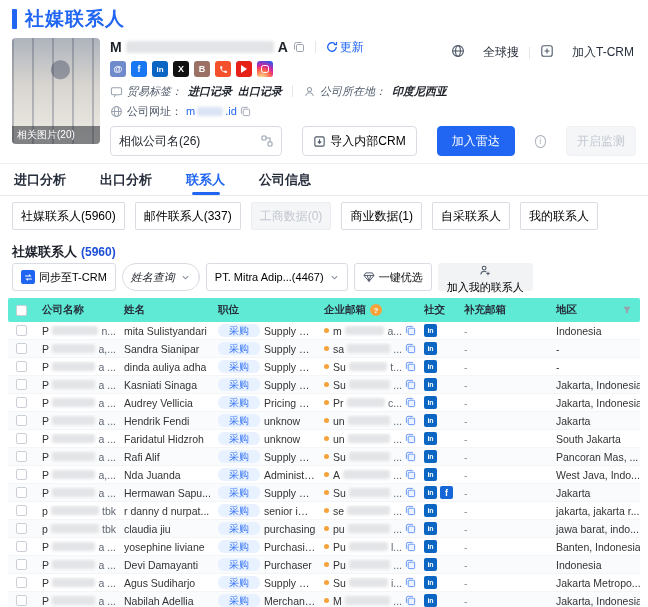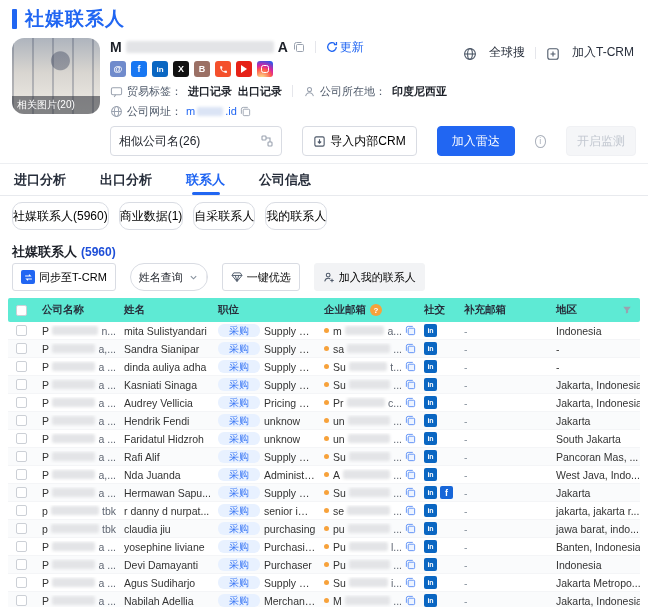--- a/index.html
+++ b/index.html
@@ -4,21 +4,21 @@
 <style>
   *{box-sizing:border-box;margin:0;padding:0;}
   html,body{width:648px;height:607px;overflow:hidden;background:#fff;
     font-family:"Liberation Sans","DejaVu Sans",sans-serif;color:#1d2129;}
   
   .page-title{display:flex;align-items:center;padding:8px 12px 0;height:30px;}
   .title-bar{width:5px;height:20px;background:#2166f2;border-radius:1px;}
   .page-title h1{font-size:19px;font-weight:bold;color:#2166f2;margin-left:8px;letter-spacing:1px;}
   
   .company-card{display:flex;padding:8px 12px 0;position:relative;}
-  .photo{width:88px;height:76px;border-radius:12px;position:relative;overflow:hidden;flex:none;
+  .photo{width:88px;height:106px;border-radius:4px;position:relative;overflow:hidden;flex:none;
     background:linear-gradient(180deg,#aeb4bd 0%,#d8d5d0 45%,#efece6 100%);}
   .photo:before{content:"";position:absolute;inset:0;
     background:repeating-linear-gradient(90deg,rgba(55,65,90,.28) 0 2px,transparent 2px 20px),
     radial-gradient(circle at 55% 30%,rgba(30,40,70,.35) 0 9px,transparent 10px);}
   .photo-caption{position:absolute;left:0;right:0;bottom:0;background:rgba(40,44,52,.55);
     color:#fff;font-size:10px;padding:2px 5px;}
   .company-info{margin-left:10px;flex:1;min-width:0;}
   .name-row{display:flex;align-items:center;height:18px;}
   .cname{font-size:14px;font-weight:bold;display:flex;align-items:center;}
   .blur{display:inline-block;background:#e3e4e7;border-radius:2px;filter:blur(1.4px);}
@@ -26,58 +26,58 @@
   .vdiv{width:1px;height:12px;background:#e5e6eb;margin:0 10px;}
   .refresh{color:#2166f2;font-size:12px;display:flex;align-items:center;gap:2px;cursor:pointer;}
   .social-row{display:flex;align-items:center;margin-top:5px;height:16px;}
   .schip{width:16px;height:16px;border-radius:3px;margin-right:5px;display:inline-flex;
     align-items:center;justify-content:center;color:#fff;font-size:9px;font-weight:bold;cursor:pointer;}
   .sc-web{background:#708bcc;}.sc-fb{background:#1877f2;}.sc-li{background:#0a66c2;font-size:8px;}
   .sc-x{background:#111;}.sc-blog{background:#9b7065;}.sc-ph{background:#f4502c;}
   .sc-yt{background:#e62117;}.sc-ig{background:radial-gradient(circle at 30% 110%,#fdf497 0%,#fd5949 45%,#d6249f 62%,#285aeb 92%);}
   .yt-play{width:0;height:0;border-left:6px solid #fff;border-top:4px solid transparent;border-bottom:4px solid transparent;}
   .ig-cam{width:8px;height:8px;border:1.4px solid #fff;border-radius:2.5px;}
-  .meta-row{display:flex;align-items:center;margin-top:7px;height:14px;font-size:11px;color:#4e5969;white-space:nowrap;}
+  .meta-row{display:flex;align-items:center;margin-top:7px;height:14px;font-size:11px;color:#4e5969;white-space:nowrap;font-style:italic;}
   .meta-row b{color:#1d2129;margin-left:6px;font-weight:bold;}
   .meta-ic{margin-right:4px;display:inline-flex;}
   .site-row{display:flex;align-items:center;margin-top:6px;height:14px;font-size:11px;color:#4e5969;}
   .site-link{color:#2166f2;display:flex;align-items:center;margin-left:4px;}
   .b-site{width:26px;height:9px;margin:0 2px;background:#dbe4f5;}
   .header-actions{position:absolute;right:14px;top:14px;display:flex;align-items:center;font-size:12px;color:#272e3b;}
-  .hact{display:flex;align-items:flex-end;gap:12px;cursor:pointer;}
+  .hact{display:flex;align-items:flex-start;gap:18px;cursor:pointer;}
   
   .action-row{display:flex;align-items:center;margin-top:8px;height:30px;gap:20px;}
   .similar-box{display:flex;align-items:center;justify-content:space-between;width:200px;height:30px;
     border:1px solid #d9dce3;border-radius:4px;padding:0 8px;font-size:12px;cursor:pointer;}
   .btn{display:inline-flex;align-items:center;gap:4px;height:30px;border:1px solid #d9dce3;
     border-radius:4px;padding:0 10px;font-size:12px;background:#fff;cursor:pointer;white-space:nowrap;}
   .btn-primary{background:#2166f2;border-color:#2166f2;color:#fff;padding:0 14px;}
   .btn-disabled{background:#f5f6f8;border-color:#f0f1f4;color:#c2c7d0;cursor:default;}
   .info-ic{width:13px;height:13px;border:1px solid #aab0bb;border-radius:50%;color:#aab0bb;
     font-size:9px;display:inline-flex;align-items:center;justify-content:center;font-style:normal;}
   
   .card-sep{height:1px;background:#edeff2;margin-top:7px;}
   .tabs{display:flex;align-items:center;height:32px;padding:0 14px;border-bottom:1px solid #e8eaee;gap:34px;}
   .tab{font-size:13px;color:#272e3b;font-weight:bold;cursor:pointer;position:relative;height:100%;display:flex;align-items:center;}
   .tab.active{color:#2166f2;}
   .tab.active:after{content:"";position:absolute;left:50%;transform:translateX(-50%);bottom:0;width:28px;height:3px;border-radius:2px;background:#2166f2;}
   
   .pills{display:flex;align-items:center;padding:6px 12px;gap:10px;}
-  .pill{height:28px;display:inline-flex;align-items:center;padding:0 0;border:1px solid #d9dce3;
-    border-radius:10px;font-size:12px;background:#fff;cursor:pointer;white-space:nowrap;}
+  .pill{height:28px;display:inline-flex;align-items:center;padding:0 8px;border:1px solid #d9dce3;
+    border-radius:2px;font-size:12px;background:#fff;cursor:pointer;white-space:nowrap;}
   .pill.disabled{background:#f5f6f8;color:#c2c7d0;border-color:#ebedf0;cursor:default;}
   
   .section-head{padding:7px 12px 0;font-size:13px;font-weight:bold;height:22px;}
   .section-head .cnt{color:#1d4ed8;font-weight:bold;margin-left:4px;font-size:12px;}
-  .toolbar{display:flex;align-items:center;padding:5px 12px 7px;gap:14px;white-space:nowrap;}
+  .toolbar{display:flex;align-items:center;padding:5px 12px 7px;gap:6px;white-space:nowrap;}
   .tbtn{height:28px;display:inline-flex;align-items:center;gap:4px;border:1px solid #d9dce3;border-radius:3px;
     padding:0 8px;font-size:11px;background:#fff;cursor:pointer;}
-  .tbtn.grey{background:#f2f3f5;border-color:#f2f3f5;}
+  .tbtn.grey{background:#f2f3f5;border-color:#f2f3f5;flex-direction:column;}
   .sync-ic{width:14px;height:14px;border-radius:2px;background:#2166f2;display:inline-flex;align-items:center;justify-content:center;}
-  .input-group{height:28px;display:flex;align-items:flex-end;border:1px solid #d9dce3;border-radius:14px;overflow:hidden;}
+  .input-group{height:28px;display:flex;align-items:flex-end;border:1px solid #d9dce3;border-radius:14px;overflow:hidden;font-style:italic;}
   .ig-select{display:flex;align-items:center;gap:4px;padding:0 8px;font-size:11px;height:100%;border-right:1px solid #e5e6eb;cursor:pointer;}
   .chev{display:inline-flex;margin-left:2px;}
   
   .table{margin:0 8px;font-size:10.5px;}
   .trow,.thead{display:grid;grid-template-columns:26px 82px 94px 106px 100px 40px 92px minmax(0,1fr);align-items:center;}
   .thead{height:24px;background:#5eead4;font-weight:bold;color:#272e3b;border-radius:2px;}
   .trow{height:18px;border-bottom:1px solid #f4f5f7;color:#333;}
   .trow.alt{background:#fafbfc;}
   .td,.th{padding-left:8px;display:flex;align-items:center;min-width:0;overflow:hidden;white-space:nowrap;}
   .th-region{justify-content:space-between;padding-right:8px;}
@@ -249,20 +249,22 @@
 
 <div class="tabs">
     <div class="tab">进口分析</div>
     <div class="tab">出口分析</div>
     <div class="tab active">联系人</div>
     <div class="tab">公司信息</div>
   </div>
 
 <div class="pills">
   <button class="pill">社媒联系人(5960)</button>
+    <button class="pill">邮件联系人(337)</button>
+    <button class="pill disabled">工商数据(0)</button>
     <button class="pill">商业数据(1)</button>
     <button class="pill">自采联系人</button>
     <button class="pill">我的联系人</button>
 
 </div>
 
 <div class="section-head">
   <span>社媒联系人</span><span class="cnt">(5960)</span>
 </div>
 
@@ -279,20 +281,28 @@
     <span class="ig-select">
       <span>姓名查询</span>
       <span class="chev">
         <svg width="9" height="9" viewBox="0 0 10 10">
             <path d="M2 3.5l3 3 3-3" stroke="#86909c" fill="none" stroke-width="1.2"></path>
           </svg>
       </span>
     </span>
 
   </div>
+  <button class="tbtn">
+    <span>PT. Mitra Adip...(4467)</span>
+    <span class="chev">
+      <svg width="9" height="9" viewBox="0 0 10 10">
+          <path d="M2 3.5l3 3 3-3" stroke="#86909c" fill="none" stroke-width="1.2"></path>
+        </svg>
+    </span>
+  </button>
   <button class="tbtn">
     <span style="display:inline-flex">
       <svg width="12" height="12" viewBox="0 0 14 14" fill="none" stroke="#4e5969" stroke-width="1.1">
           <path d="M3.2 2.2h7.6l2 3L7 12.3 1.2 5.2z"></path>
           <path d="M1.2 5.2h11.6M5 5.2l2 6.8 2-6.8"></path>
         </svg>
     </span>
     <span>一键优选</span>
   </button>
   <button class="tbtn grey">

